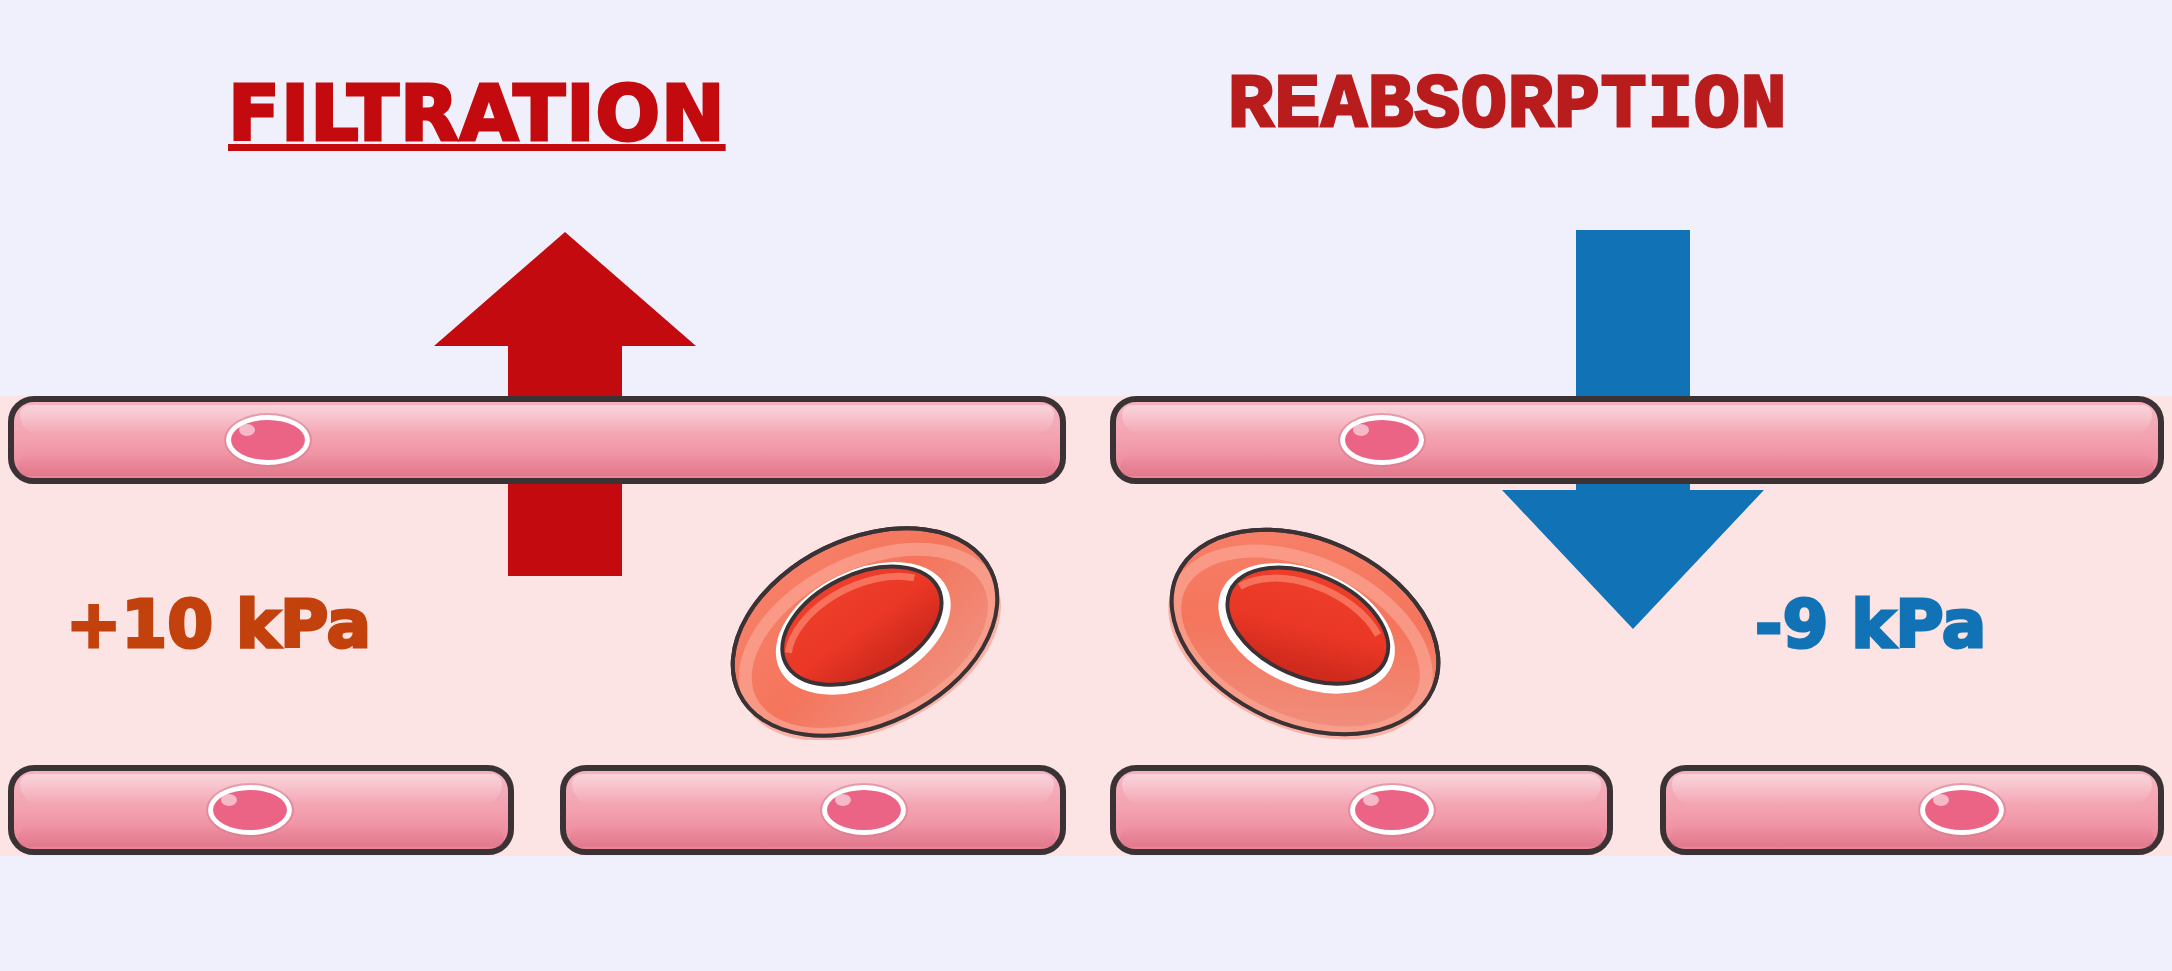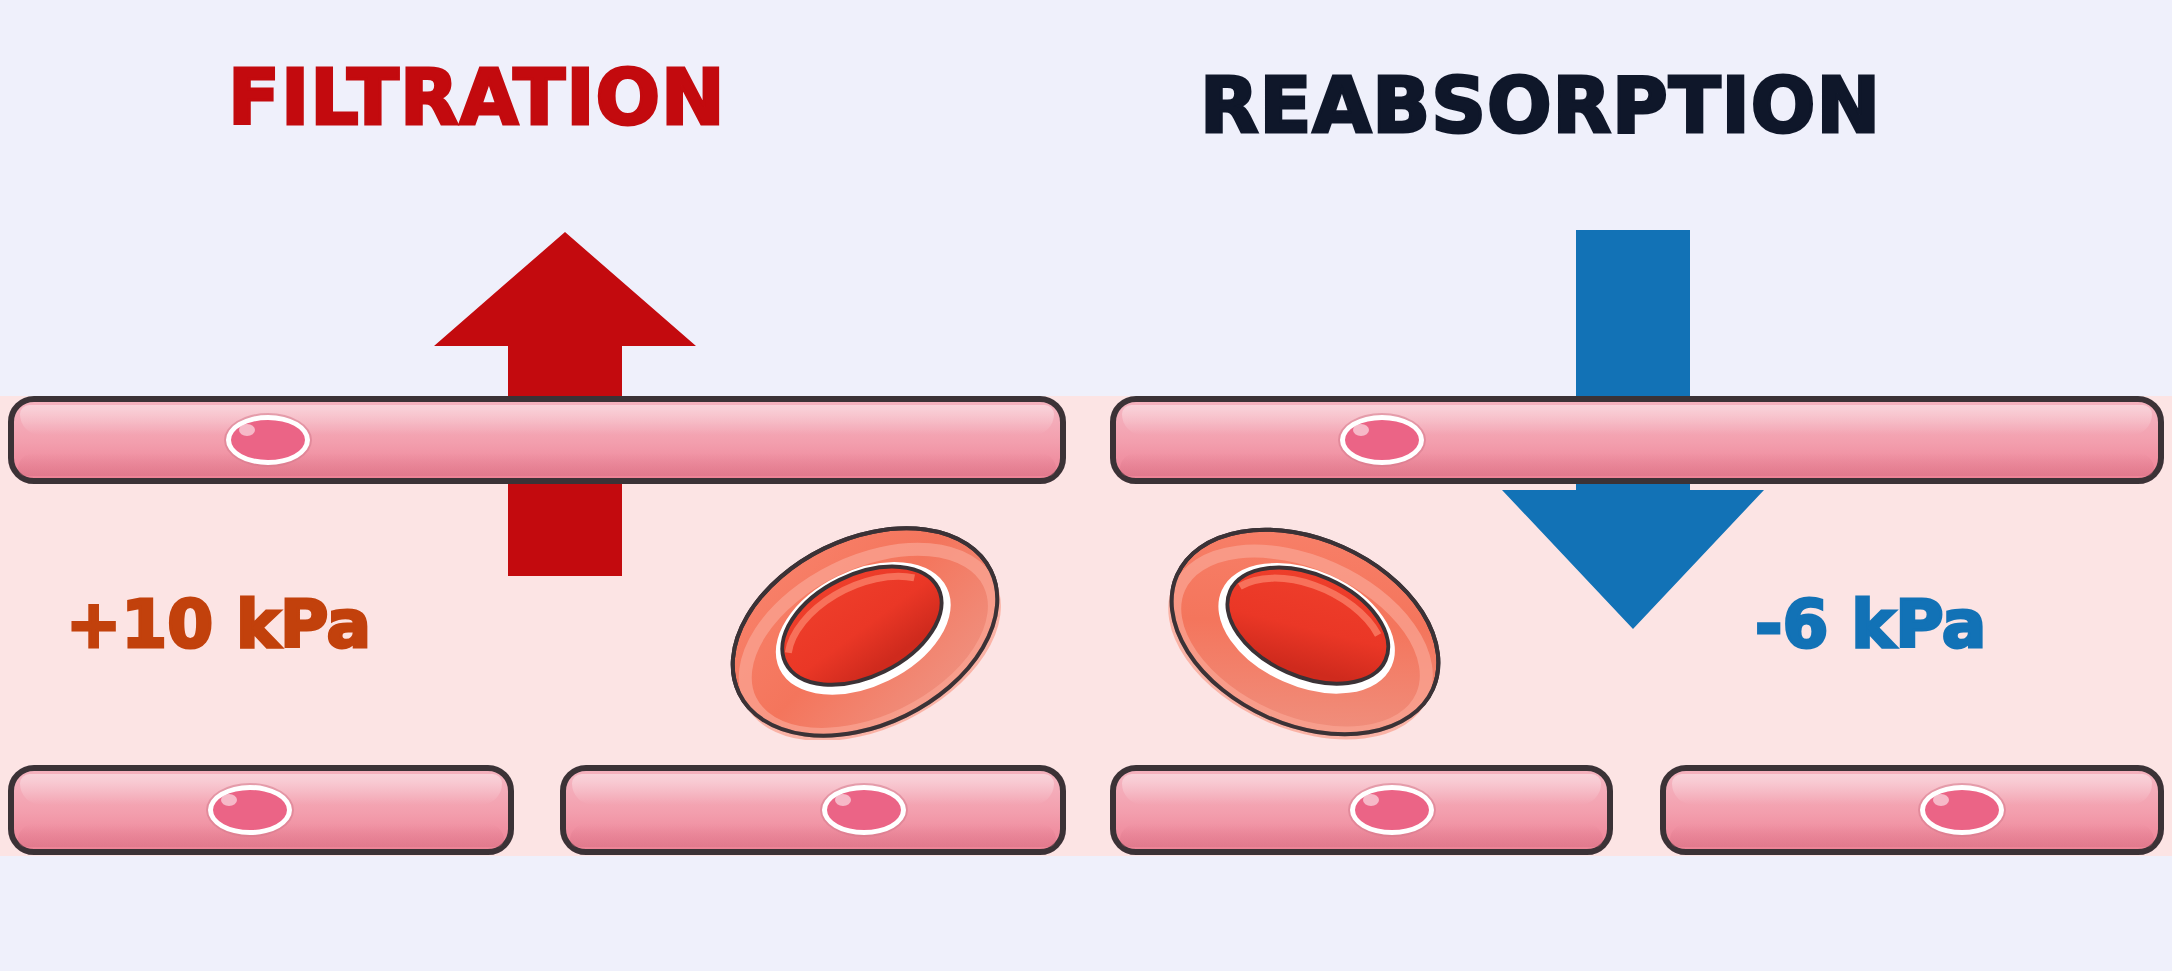--- a/index.html
+++ b/index.html
@@ -28,22 +28,22 @@
   .hdr {
     position: absolute;
     font-family: "DejaVu Sans", sans-serif;
     font-weight: 700;
     font-size: 76px;
     letter-spacing: 1px;
     white-space: nowrap;
     line-height: 1;
     -webkit-text-stroke: 3px currentColor;
   }
-  .hdr.filtration { color: #c30a0e; left: 228px; top: 60px; }
-  .hdr.reabsorption { color: #0f172a; left: 1200px; top: 68px; }
+  .hdr.filtration { color: #c30a0e; left: 228px; top: 76px; text-decoration: underline; }
+  .hdr.reabsorption { color: #b91c1c; left: 1228px; top: 68px; font-family: Liberation Mono, monospace; }
 
   .kpa {
     position: absolute;
     font-family: "DejaVu Sans", sans-serif;
     font-weight: 700;
     font-size: 66px;
     white-space: nowrap;
     line-height: 1;
     -webkit-text-stroke: 3px currentColor;
   }
@@ -125,21 +125,21 @@
 <div id="stage">
 
   <div class="lumen" style="top:396px; height:460px;"></div>
 
   <div class="hdr filtration">FILTRATION</div>
 
   <div class="hdr reabsorption">REABSORPTION</div>
 
   <div class="kpa pos">+10 kPa</div>
 
-  <div class="kpa neg">-6 kPa</div>
+  <div class="kpa neg">-9 kPa</div>
 
   <svg class="arrow" style="left:430px; top:228px; width:270px; height:352px;" viewBox="0 0 270 352" xmlns="http://www.w3.org/2000/svg">
     <polygon points="135,4 266,118 192,118 192,348 78,348 78,118 4,118" fill="#c30a0e"></polygon>
   </svg>
 
   <svg class="arrow" style="left:1498px; top:228px; width:270px; height:405px;" viewBox="0 0 270 405" xmlns="http://www.w3.org/2000/svg">
     <polygon points="78,2 192,2 192,262 266,262 135,401 4,262 78,262" fill="#1272b6"></polygon>
   </svg>
 
   <div class="cell" style="left:8px; top:396px; width:1058px; height:88px;">

